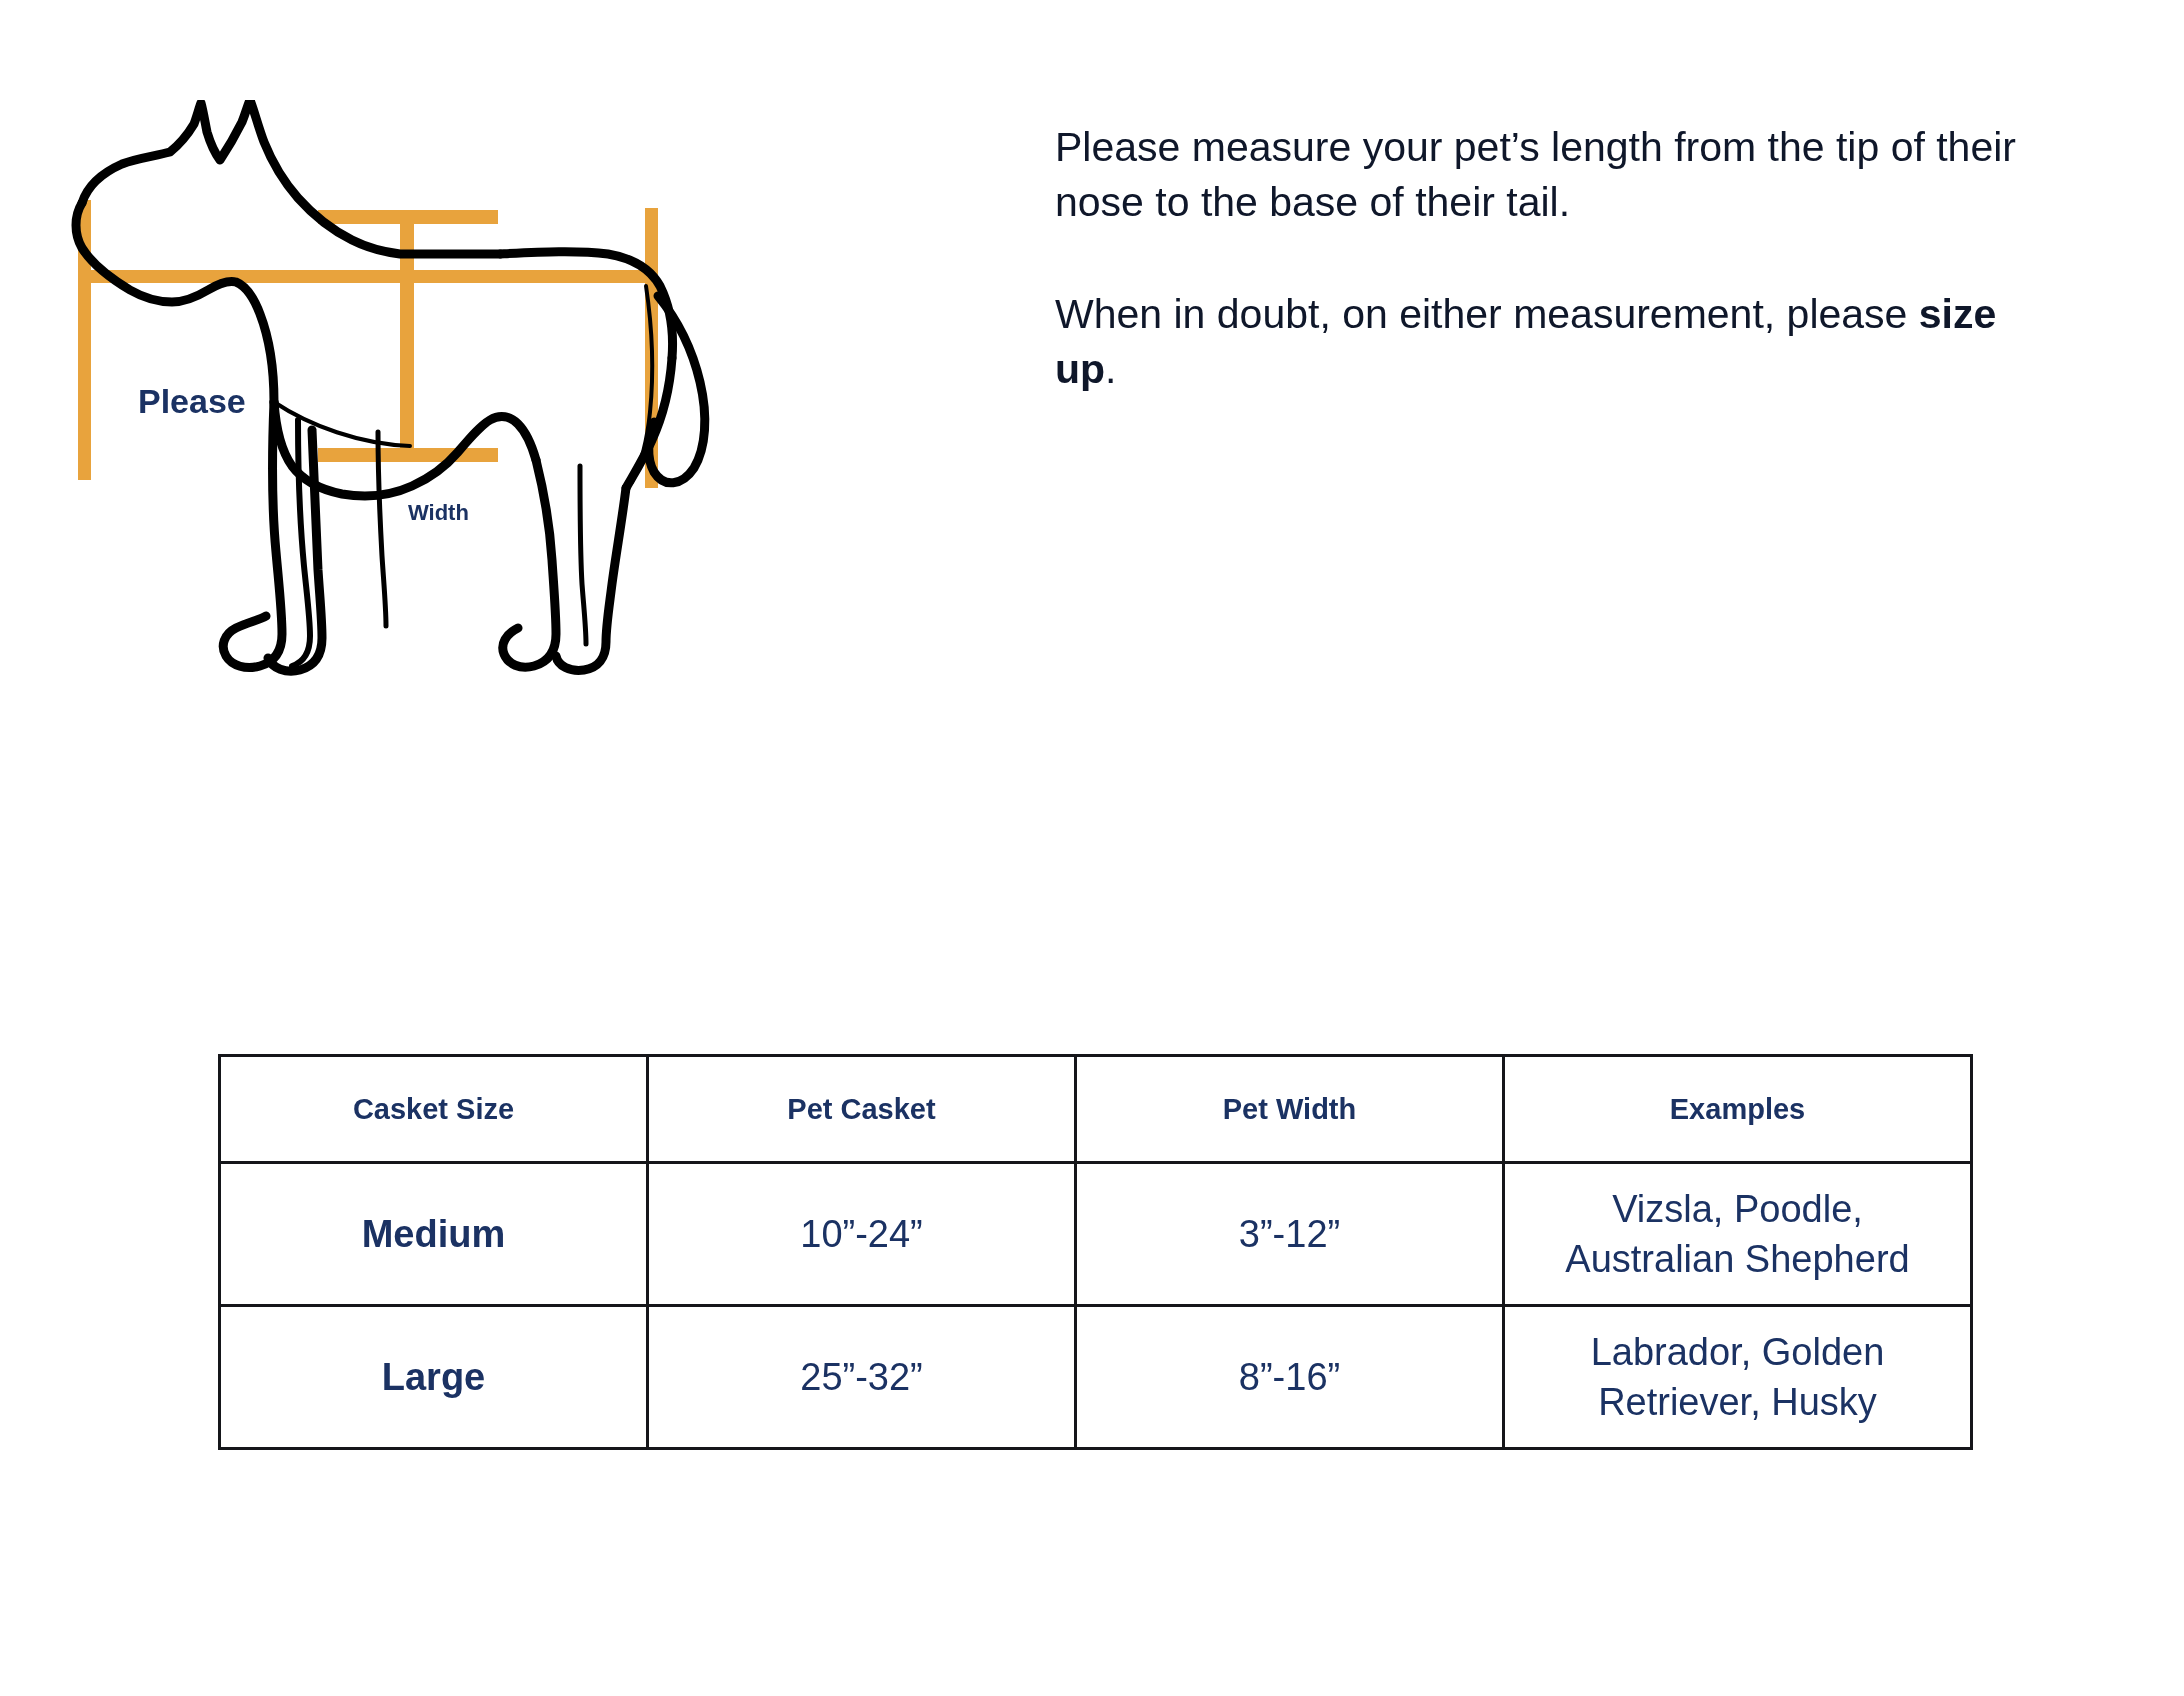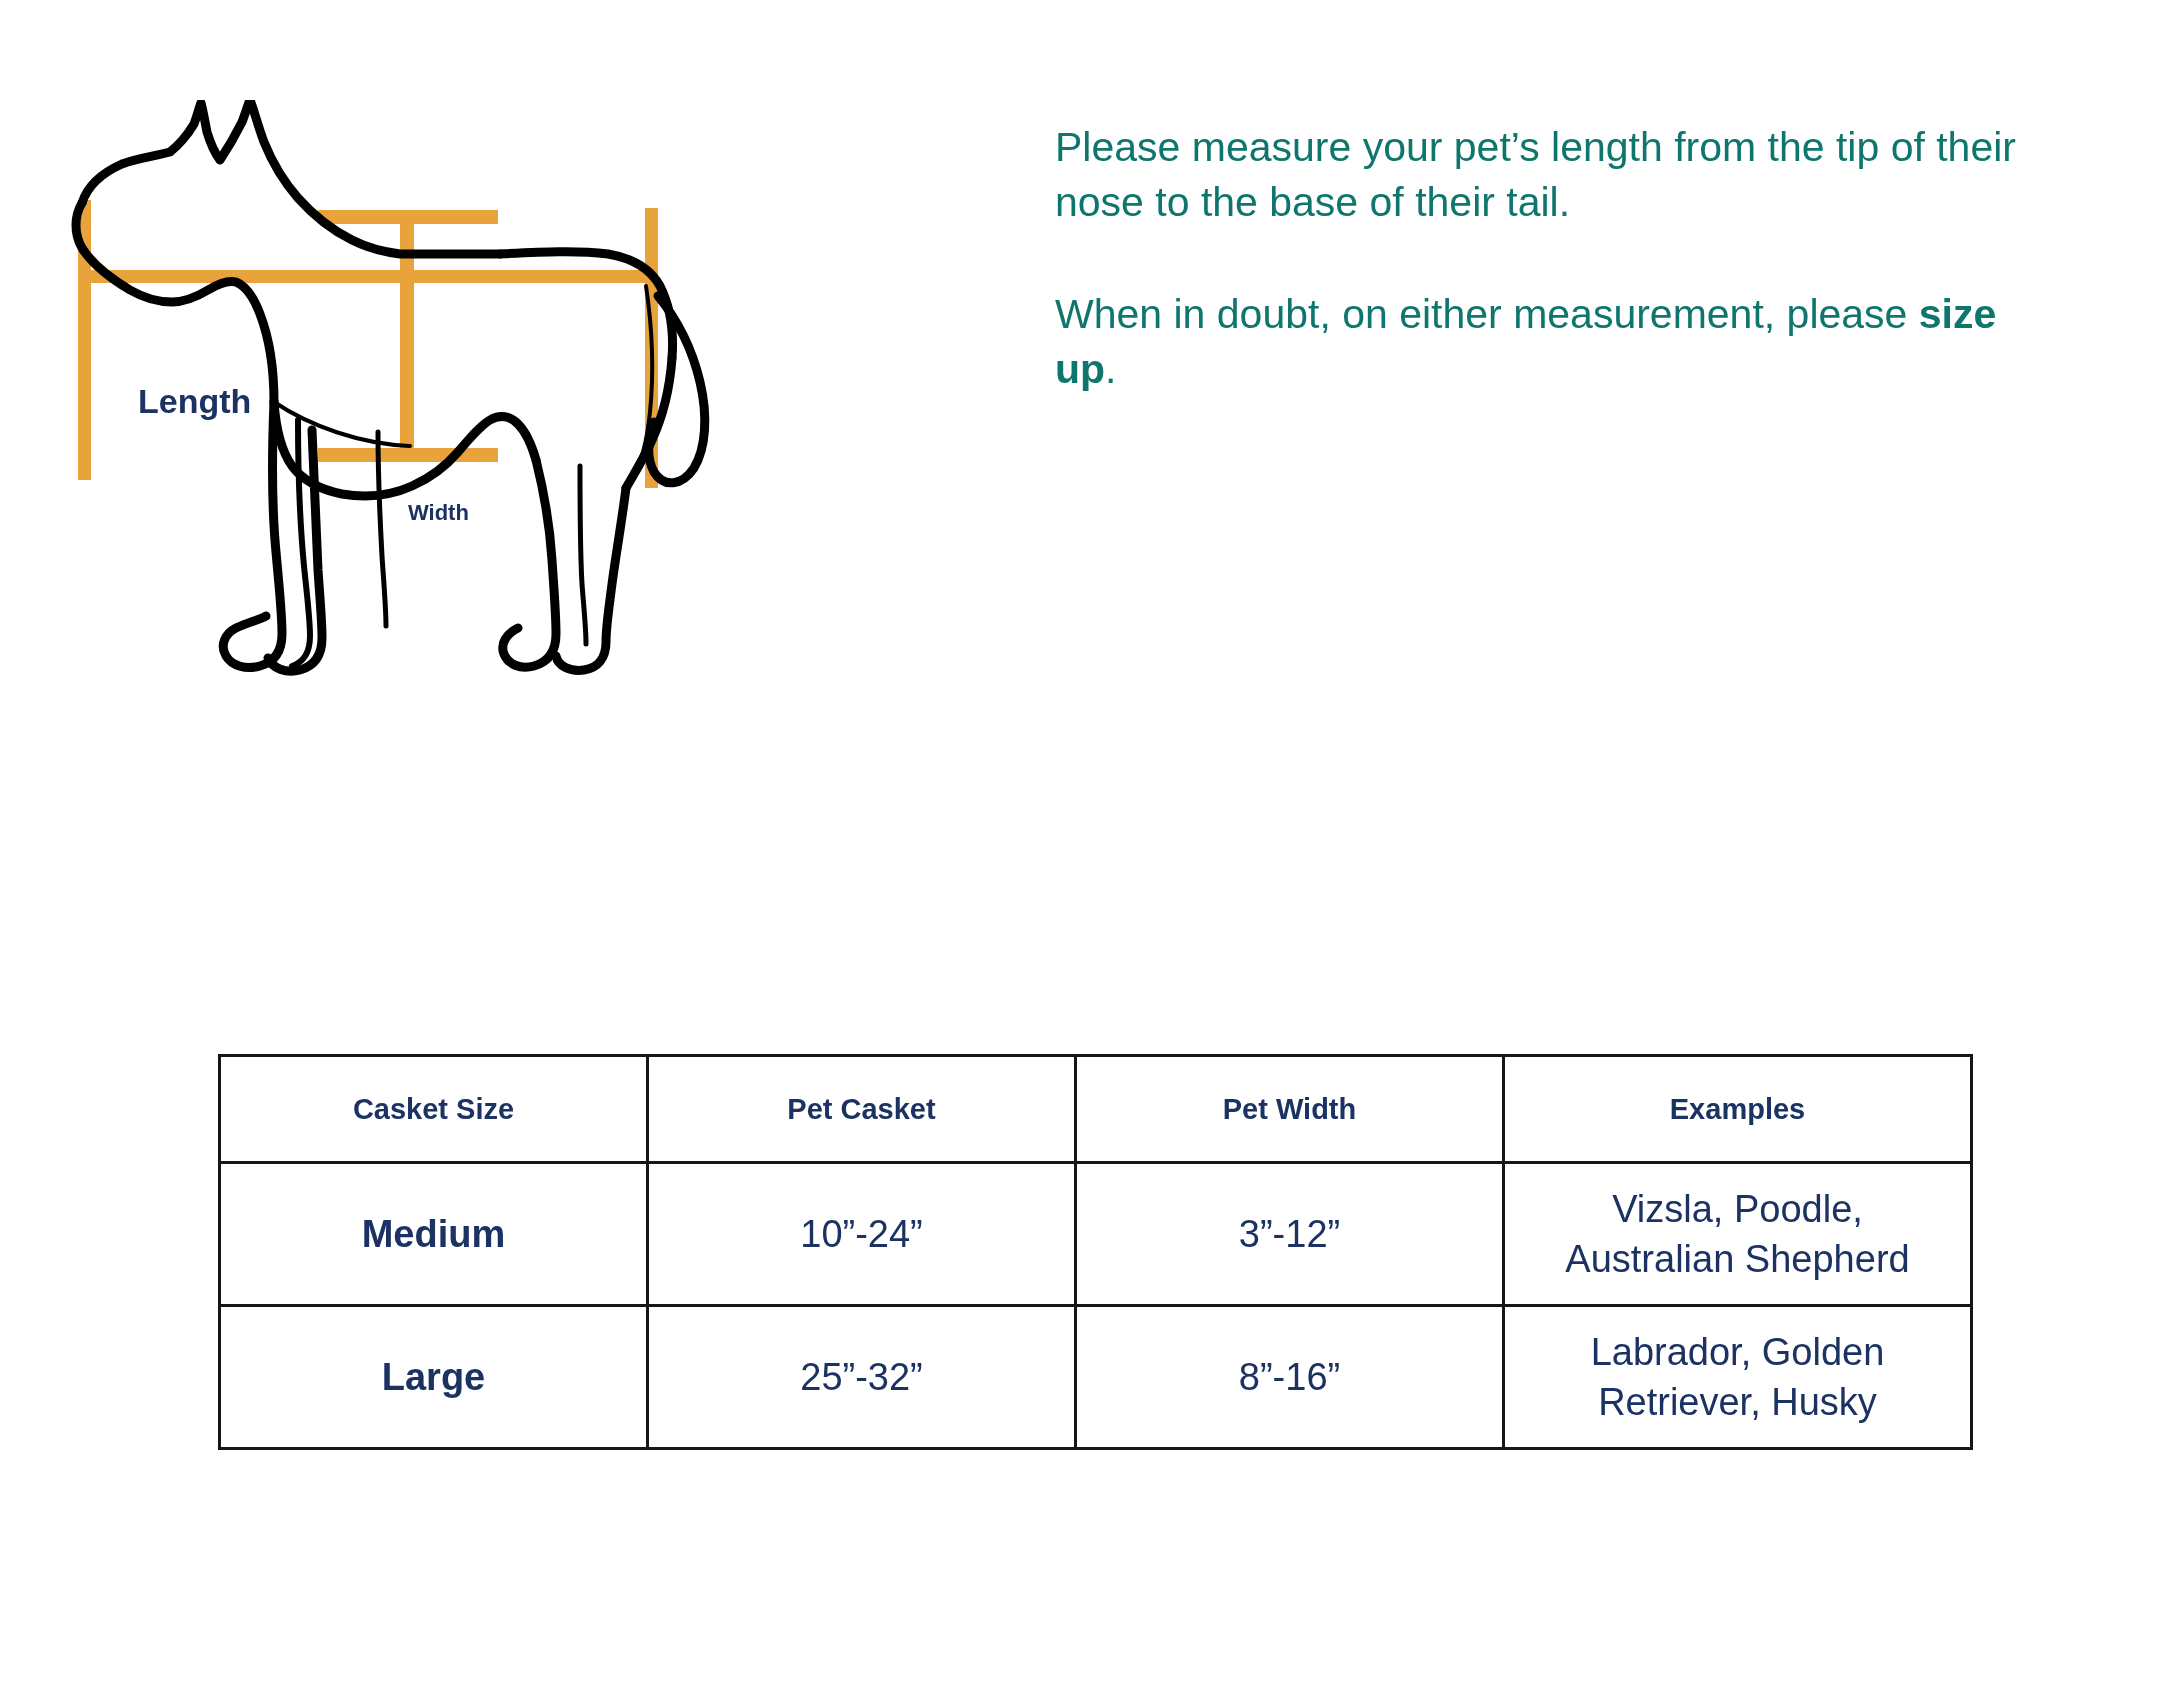--- a/index.html
+++ b/index.html
@@ -66,21 +66,21 @@
     color: #16305E;
     font-family: "Liberation Sans", sans-serif;
     font-weight: bold;
     font-size: 104px;
     line-height: 1.0;
     text-align: center;
     margin: 0 0 62px 0;
     letter-spacing: -1px;
   }
   .info-para {
-    color: #0f766e;
+    color: #0f172a;
     font-family: "Liberation Sans", sans-serif;
     font-size: 41px;
     line-height: 1.35;
     margin: 0 0 56px 0;
     font-weight: 400;
   }
   .info-para:last-child { margin-bottom: 12px; }
   .info-para b { font-weight: bold; }
 
   
@@ -243,21 +243,21 @@
 
         <path d="M 214 302
                  C 250 326, 300 344, 350 346" stroke-width="4"></path>
 
         <path d="M 586 186
                  C 592 226, 594 272, 590 312
                  C 587 342, 580 366, 572 382" stroke-width="4"></path>
       </g>
     </svg>
 
-    <span class="meas-label" id="length-label">Length</span>
+    <span class="meas-label" id="length-label">Please</span>
     <span class="meas-label" id="width-label">Width</span>
   </div>
 
   <div id="info-panel">
 
     <p class="info-para">Please measure your pet’s length from the tip of their nose to the base of their tail.</p>
 
 
     <p class="info-para"><span>When in doubt, on either measurement, please </span><b>size up</b><span>.</span></p>
   </div>

